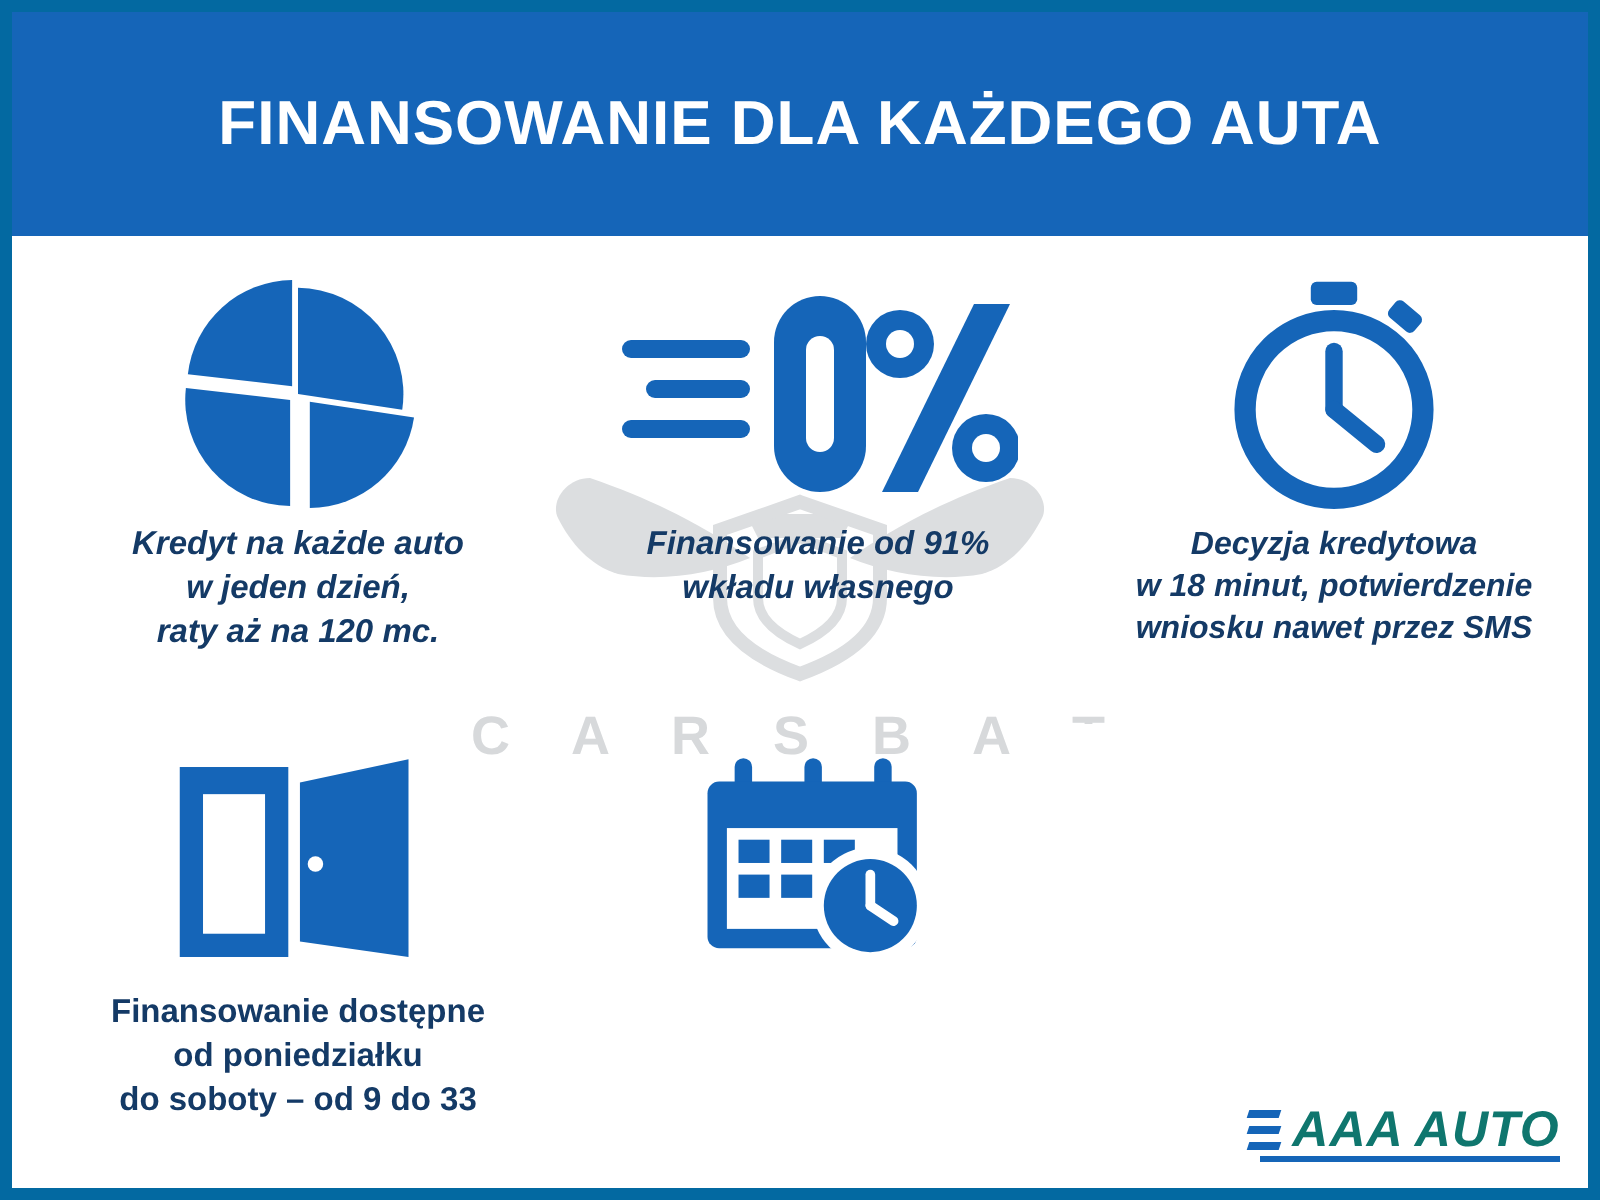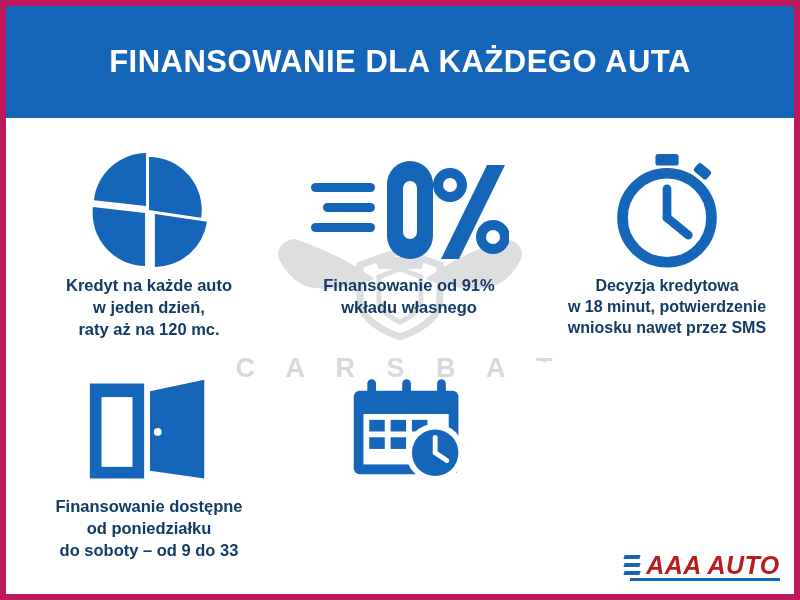--- a/index.html
+++ b/index.html
@@ -12,21 +12,21 @@
     overflow: hidden;
     font-family: "Liberation Sans", sans-serif;
     background: #ffffff;
   }
   .poster {
     position: relative;
     width: 800px;
     height: 600px;
     background: #ffffff;
     box-sizing: border-box;
-    border: 6px solid #be185d;
+    border: 6px solid #0369a1;
     overflow: hidden;
   }
   
   .header {
     position: absolute;
     left: 0;
     top: 0;
     width: 788px;
     height: 112px;
     background: #1565b8;
@@ -92,21 +92,21 @@
     justify-content: center;
   }
   .cell .caption {
     font-size: 16.5px;
     line-height: 1.32;
     font-weight: bold;
     color: #143a66;
     margin-top: 6px;
     white-space: pre-line;
   }
-  .r1 { top: 27px; }
+  .r1 { top: 14px; font-style: italic; }
   .r2 { top: 248px; }
   .c1 { left: 6px; }
   .c2 { left: 266px; }
   .c3 { left: 524px; }
   .c3 .caption { font-size: 16px; }
   
   .money {
     position: absolute;
     right: 6px;
     bottom: 6px;
@@ -147,21 +147,21 @@
     position: absolute;
     left: 0;
     width: 16px;
     height: 4px;
     background: #1565b8;
     transform: skewX(-18deg);
   }
   .logo-text {
     font-size: 25px;
     font-weight: bold;
-    color: #b91c1c;
+    color: #0f766e;
     letter-spacing: 0.5px;
     font-style: italic;
   }
   .logo-underline {
     position: absolute;
     left: 14px;
     right: 8px;
     bottom: 7px;
     height: 3px;
     background: #1565b8;

